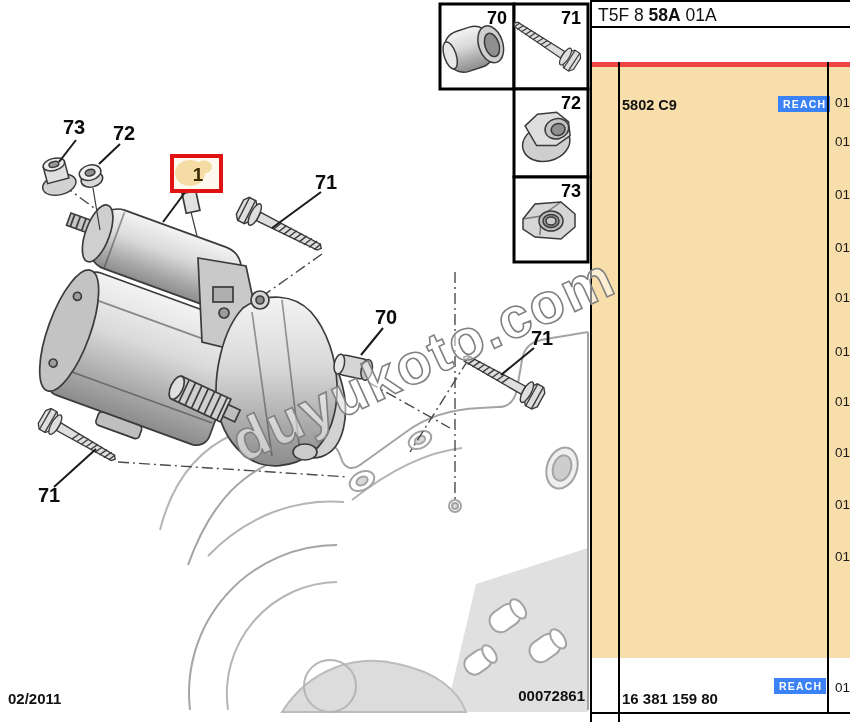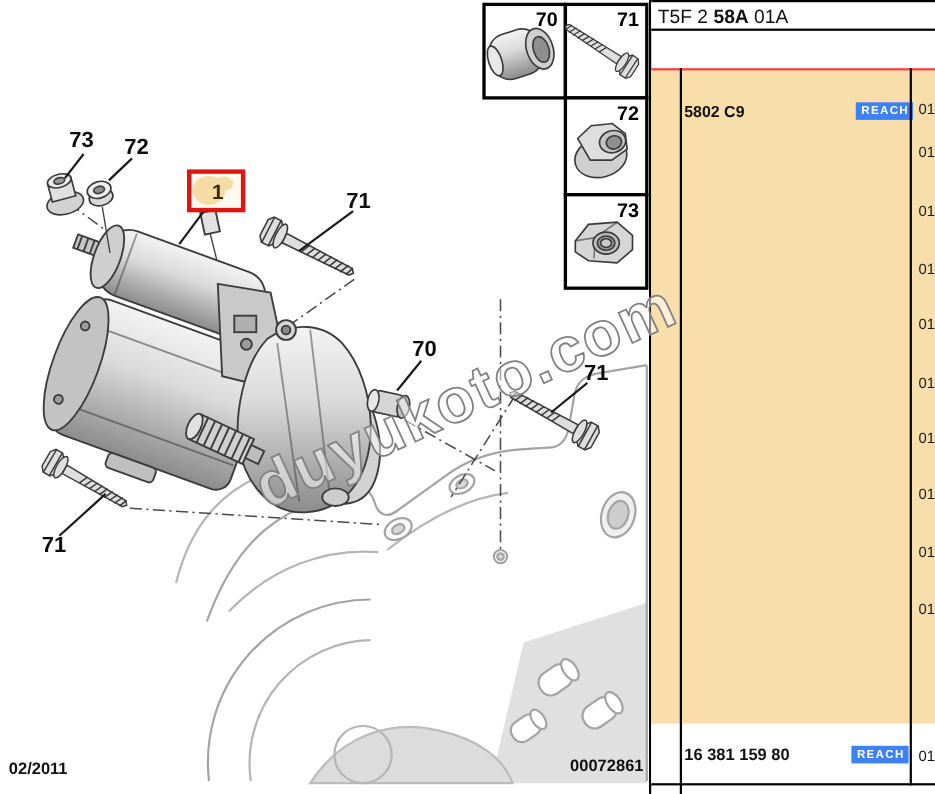--- a/index.html
+++ b/index.html
@@ -11,31 +11,31 @@
   .watermark-layer{position:absolute;left:0;top:0;z-index:6;pointer-events:none}
 
   
   .right-panel{position:absolute;left:590px;top:0;width:260px;height:722px;
                border-left:2.5px solid #000;box-sizing:border-box;z-index:2}
   .panel-header{position:absolute;top:0;left:0;right:0;height:28px;
                 border-top:2px solid #000;border-bottom:2.5px solid #000;box-sizing:border-box;
                 font-size:17.5px;padding:3px 0 0 6px;white-space:pre;background:#fff}
   .panel-header .bold{font-weight:bold}
   .orange{position:absolute;top:62px;left:0;width:100%;height:596px;
-          background:#F8DEAA;border-top:2px solid #ef4444;box-sizing:border-box}
+          background:#F8DEAA;border-top:5px solid #ef4444;box-sizing:border-box}
   .vline1{position:absolute;left:26px;top:62px;height:660px;width:2px;background:#000;z-index:3}
   .vline2{position:absolute;left:235px;top:62px;height:652px;width:2px;background:#000;z-index:3}
   .ref-label{position:absolute;left:30px;top:30px;font-weight:bold;font-size:14.5px}
   .reach{position:absolute;background:#3b82f6;color:#fff;font-weight:bold;font-size:10.5px;
          letter-spacing:1.2px;padding:2.5px 4px 2.5px 5px;line-height:1}
   .reach.first{left:186px;top:29px}
   .qty{position:absolute;left:243px;width:30px;font-size:13.5px;color:#1a1a1a;line-height:16px}
   .footer-row{position:absolute;top:658px;left:0;width:100%;height:56px;background:#fff;
               border-bottom:2.5px solid #000;box-sizing:border-box}
-  .fpn{position:absolute;left:30px;top:20px;font-weight:bold;font-size:15px}
+  .fpn{position:absolute;left:30px;top:32px;font-weight:bold;font-size:15px}
   .reach.second{left:182px;top:20px}
   .fqty{position:absolute;left:243px;top:22px;font-size:13.5px}
 </style>
 </head>
 <body>
 
 <svg class="diagram" width="592" height="722" viewBox="0 0 592 722">
   <defs>
     <linearGradient id="gm" x1="0" y1="0" x2="0" y2="1">
       <stop offset="0" stop-color="#f3f3f3"></stop>
@@ -231,21 +231,21 @@
       <text x="581" y="109">72</text>
       <text x="581" y="197">73</text>
     </g>
   </g>
 
   <text x="8" y="704" font-weight="bold" font-size="15" fill="#111">02/2011</text>
   <text x="585" y="701" text-anchor="end" font-weight="bold" font-size="15" fill="#111">00072861</text>
 </svg>
 
 <div class="right-panel">
-  <div class="panel-header"><span>T5F 2 </span><span class="bold">58A</span><span> 01A</span></div>
+  <div class="panel-header"><span>T5F 8 </span><span class="bold">58A</span><span> 01A</span></div>
 
   <div class="orange">
     <div class="ref-label">5802 C9</div>
     <div class="reach first">REACH</div>
     <div class="qty" style="top:28px">01</div>
     <div class="qty" style="top:67px">01</div>
     <div class="qty" style="top:120px">01</div>
     <div class="qty" style="top:173px">01</div>
     <div class="qty" style="top:223px">01</div>
     <div class="qty" style="top:277px">01</div>

